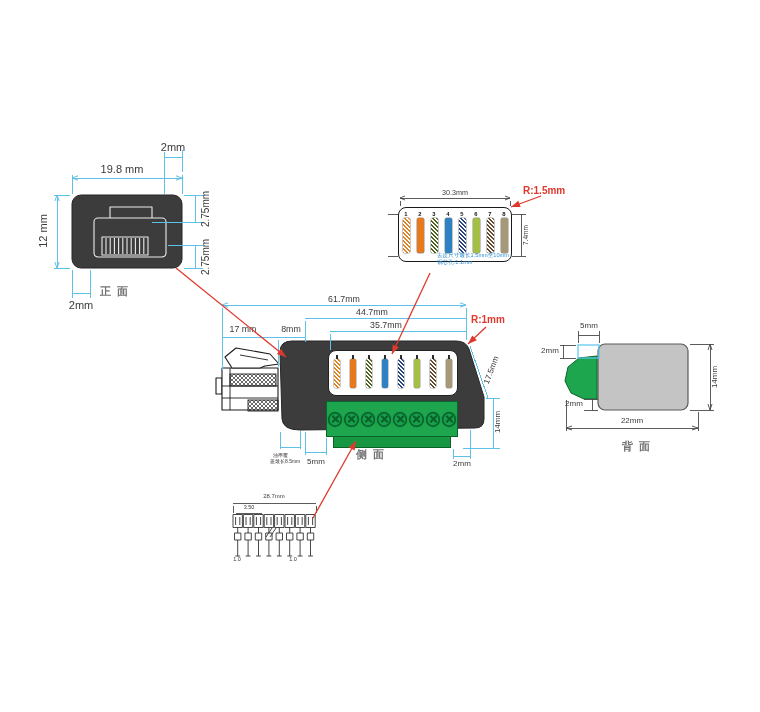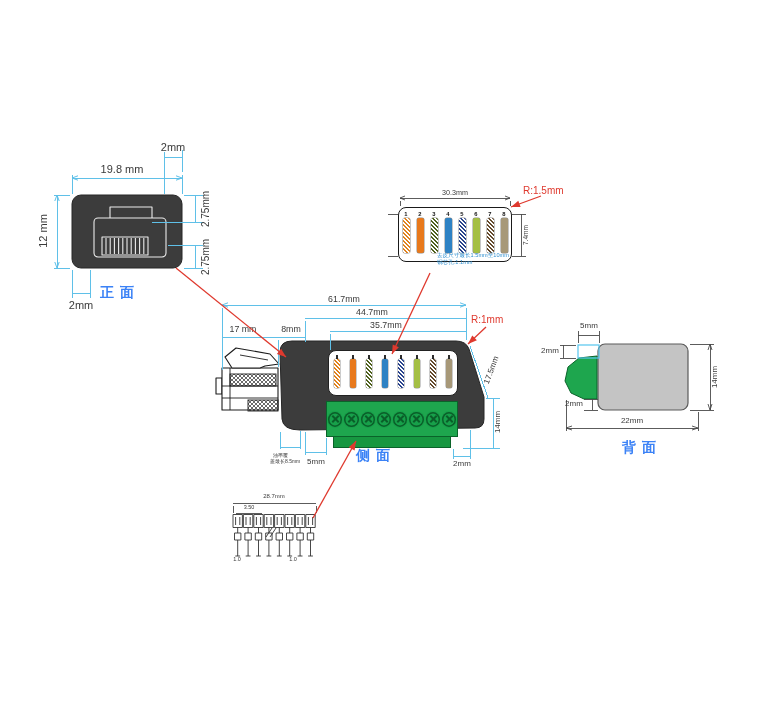--- a/index.html
+++ b/index.html
@@ -24,23 +24,23 @@
   .dimD{stroke:var(--dimDark);stroke-width:.9;fill:none;}
   #pin-group path{stroke:#333;stroke-width:.9;fill:none;}
   .leader{stroke:var(--red);stroke-width:1.3;fill:none;}
   .leadArrow{fill:var(--red);stroke:none;}
   .lbl{position:absolute;z-index:4;font-size:10px;line-height:1.12;color:#3a3a3a;white-space:nowrap;}
   .f11{font-size:11px;}
   .c{transform:translate(-50%,0) scale(var(--s,1));transform-origin:center top;}
   .v{transform:translate(-50%,-50%) rotate(-90deg) scale(var(--s,1));}
   .vt{transform:translate(-50%,-50%) rotate(-70deg) scale(var(--s,1));}
   .tiny{transform:scale(var(--s,.56));transform-origin:left top;}
-  .red{color:var(--red);}
+  .red{color:var(--red);font-weight:bold;}
   .blue{color:var(--noteBlue);}
-  .title{font-size:14px;font-weight:600;letter-spacing:6px;color:#3b82f6;}
+  .title{font-size:11px;font-weight:600;letter-spacing:6px;color:#737373;}
   .balloon{position:absolute;z-index:2;left:398px;top:207px;width:114px;height:55px;
            background:#fff;border:1.6px solid #1a1a1a;border-radius:8px;box-sizing:border-box;}
   .panel{position:absolute;z-index:2;left:328px;top:350px;width:130px;height:46px;
          background:#fff;border:1.5px solid #222;border-radius:8px;box-sizing:border-box;}
   .wrow{display:flex;width:100%;}
   .wcell{flex:1;display:flex;justify-content:center;align-items:center;}
   .wnum{font-size:10px;font-weight:bold;transform:scale(.58);transform-origin:center;color:#111;}
   .balloon .nums{height:9px;margin-top:1px;}
   .balloon .bars{height:38px;align-items:flex-start;}
   .wbar{width:7px;height:35px;border-radius:2px;box-shadow:0 0 0 .5px rgba(0,0,0,.45);}

